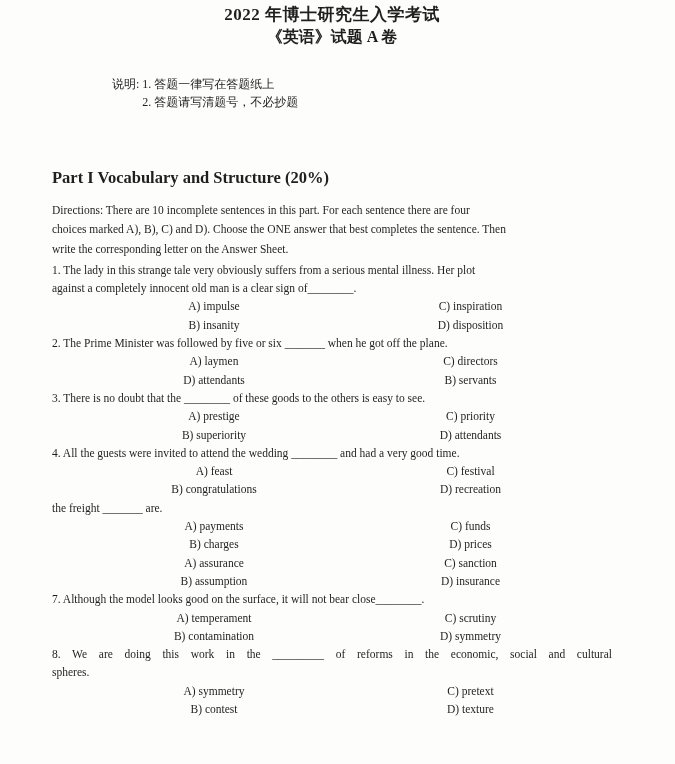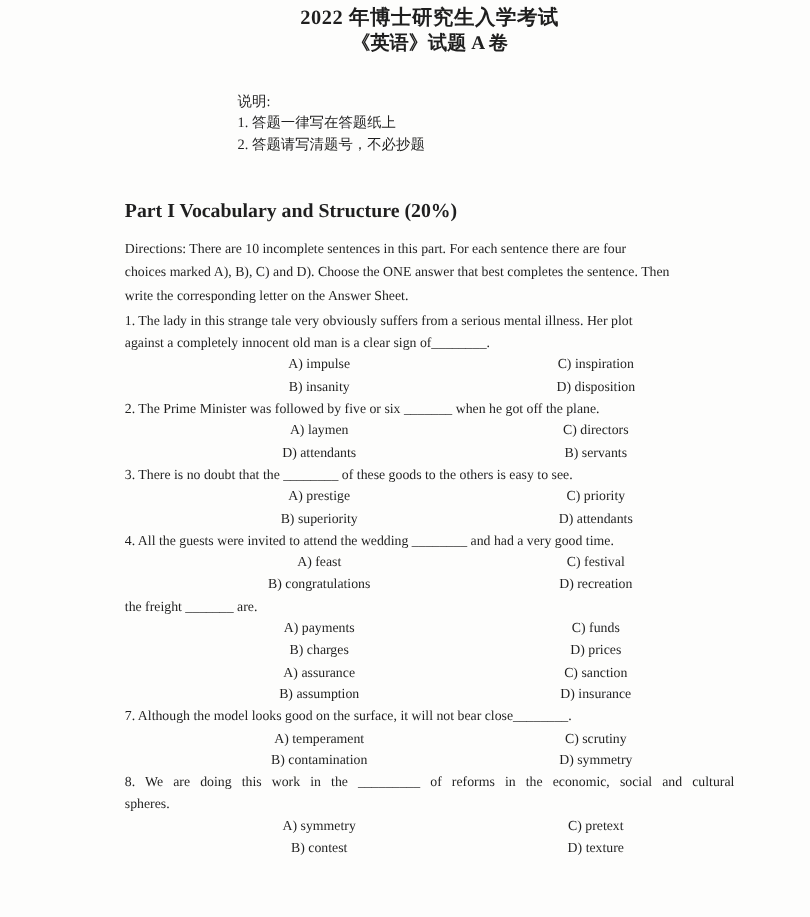--- a/index.html
+++ b/index.html
@@ -8,49 +8,48 @@
     height: 764px;
     background: #fdfdfc;
     color: #1f1f1f;
     font-family: "Liberation Serif", "DejaVu Serif", serif;
     overflow: hidden;
   }
   .page {
     box-sizing: border-box;
     width: 675px;
     height: 600px;
-    padding: 2px 63px 0 104px;
+    padding: 2px 63px 0 52px;
   }
   .title1 {
     text-align: center;
     font-weight: bold;
     font-size: 17px;
     letter-spacing: 0.5px;
     margin-top: 2px;
     line-height: 22px;
   }
   .title2 {
     text-align: center;
     font-weight: bold;
     font-size: 16px;
     margin-top: 0;
     line-height: 22px;
   }
   .notes {
     display: flex;
-    margin: 27px 0 0 94px;
+    margin: 27px 0 0 60px;
     font-size: 12px;
     line-height: 18px;
-    flex-direction: column;
   }
   .notes-label { white-space: pre; }
   .part-heading {
     font-size: 16.5px;
     font-weight: bold;
-    margin-top: 36px;
+    margin-top: 56px;
     line-height: 22px;
   }
   .directions {
     font-size: 11.5px;
     line-height: 19.3px;
     margin-top: 12px;
   }
   .questions {
     margin-top: 2px;
     font-size: 11.5px;

